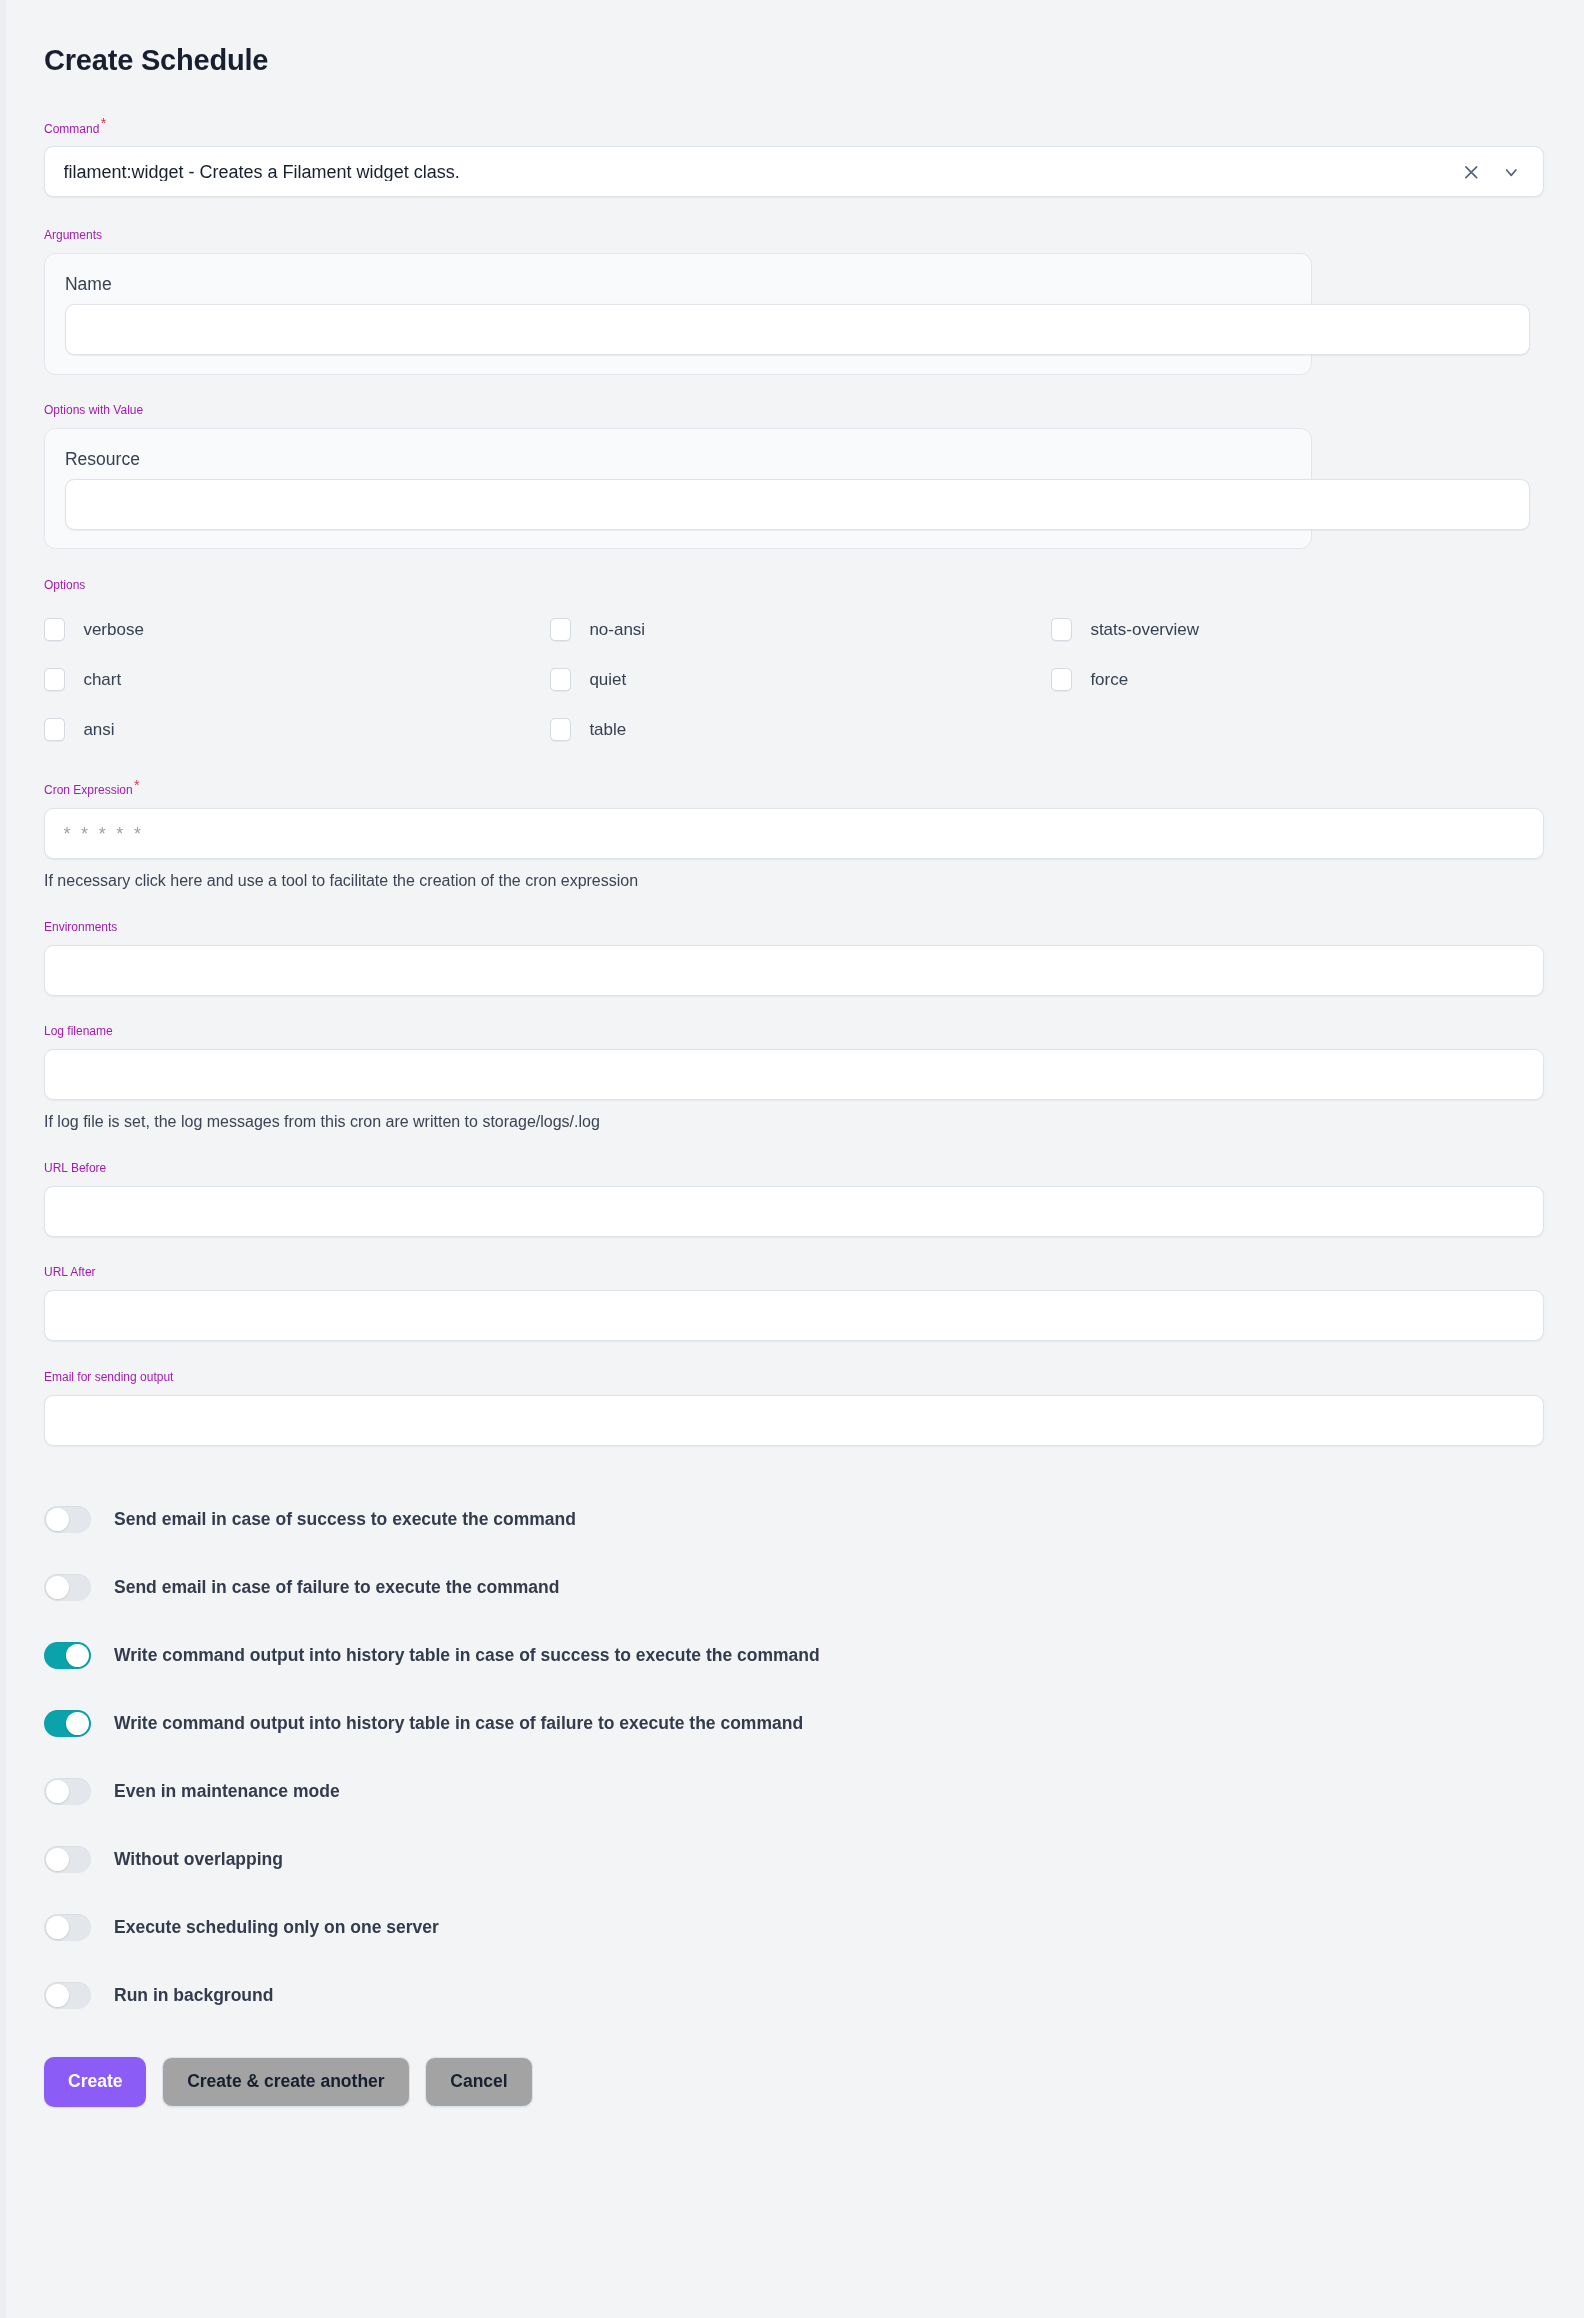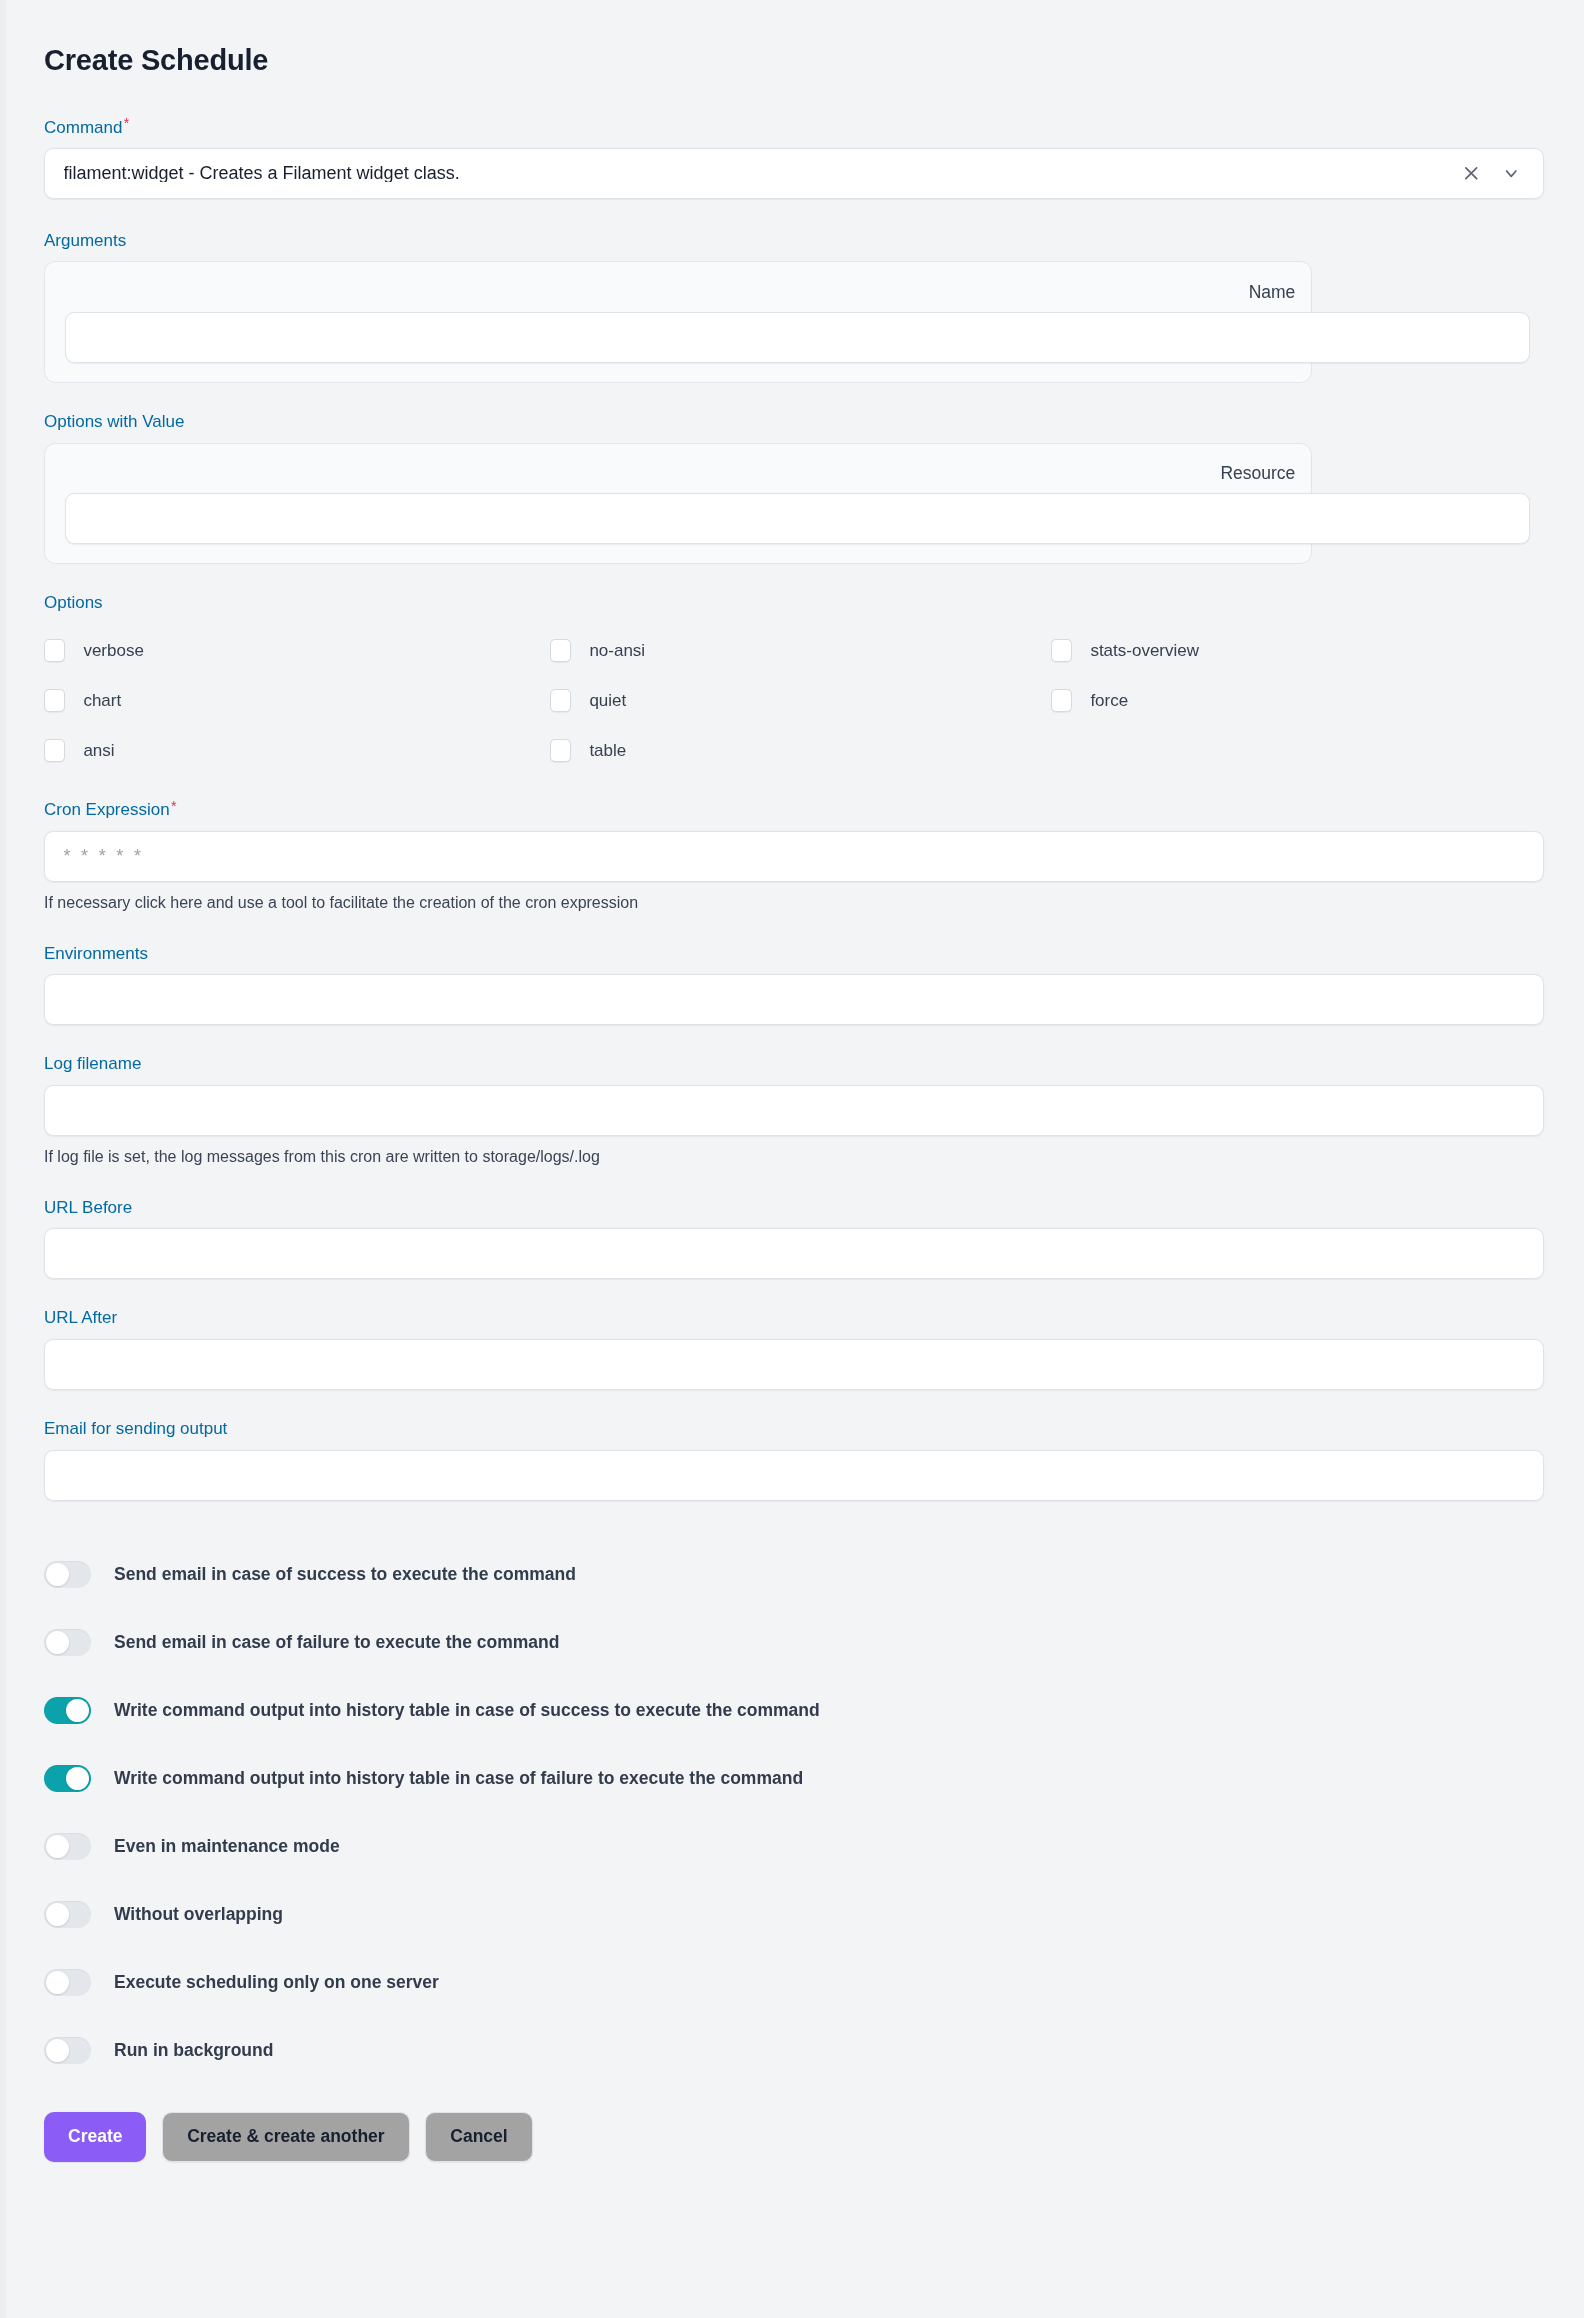--- a/index.html
+++ b/index.html
@@ -38,23 +38,23 @@
     color: #18202f;
     letter-spacing: -0.2px;
     line-height: 1.2;
     margin-bottom: 38px;
   }
 
   
   .field { margin-bottom: 0; }
 
   .field-label {
-    font-size: 17px;
+    font-size: 12px;
     font-weight: 400;
-    color: #0369a1;
+    color: #a21caf;
     line-height: 1.3;
     display: inline-block;
   }
   .req-star {
     color: #dc2f55;
     font-size: 14.2px;
     vertical-align: super;
     margin-left: 1.4px;
     line-height: 1;
   }
@@ -102,21 +102,20 @@
   }
 
   
   .repeater {
     margin-top: 9.3px;
     background: #f8fafc;
     border: 1.1px solid #e2e6ec;
     border-radius: 11.4px;
     padding: 18.5px 15.7px 18.5px 15.7px;
     width: 1268px;
-    text-align: right;
   }
   .repeater .sub-label {
     font-size: 17.5px;
     color: #364152;
     line-height: 1.3;
     display: block;
     margin-left: 4.3px;
   }
   .repeater .input-shell {
     width: 1465px;

